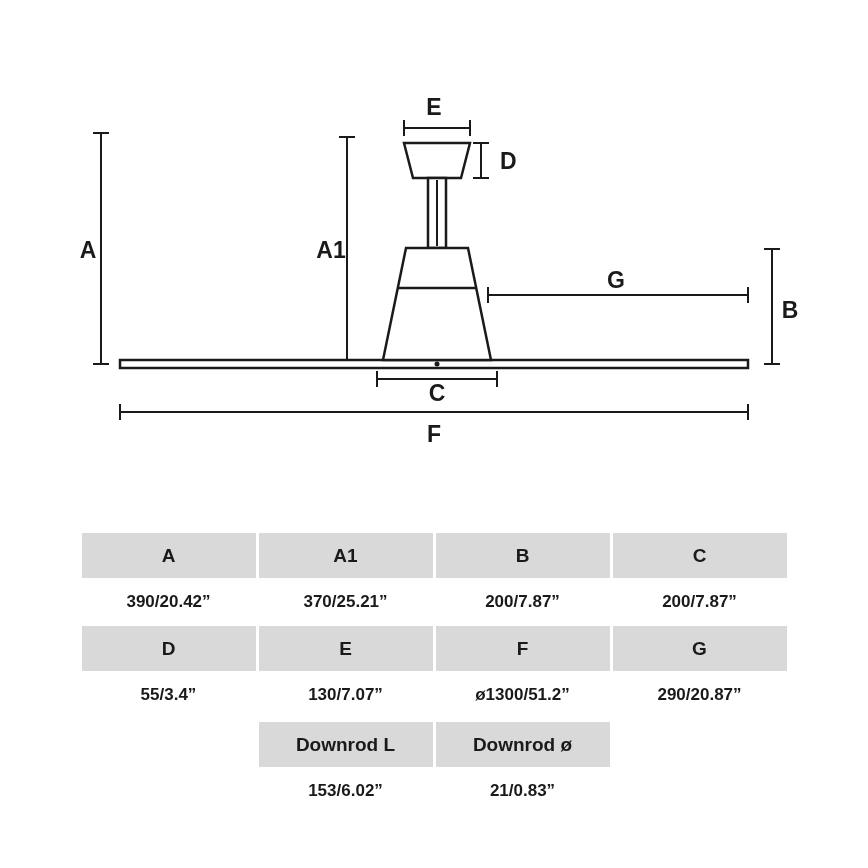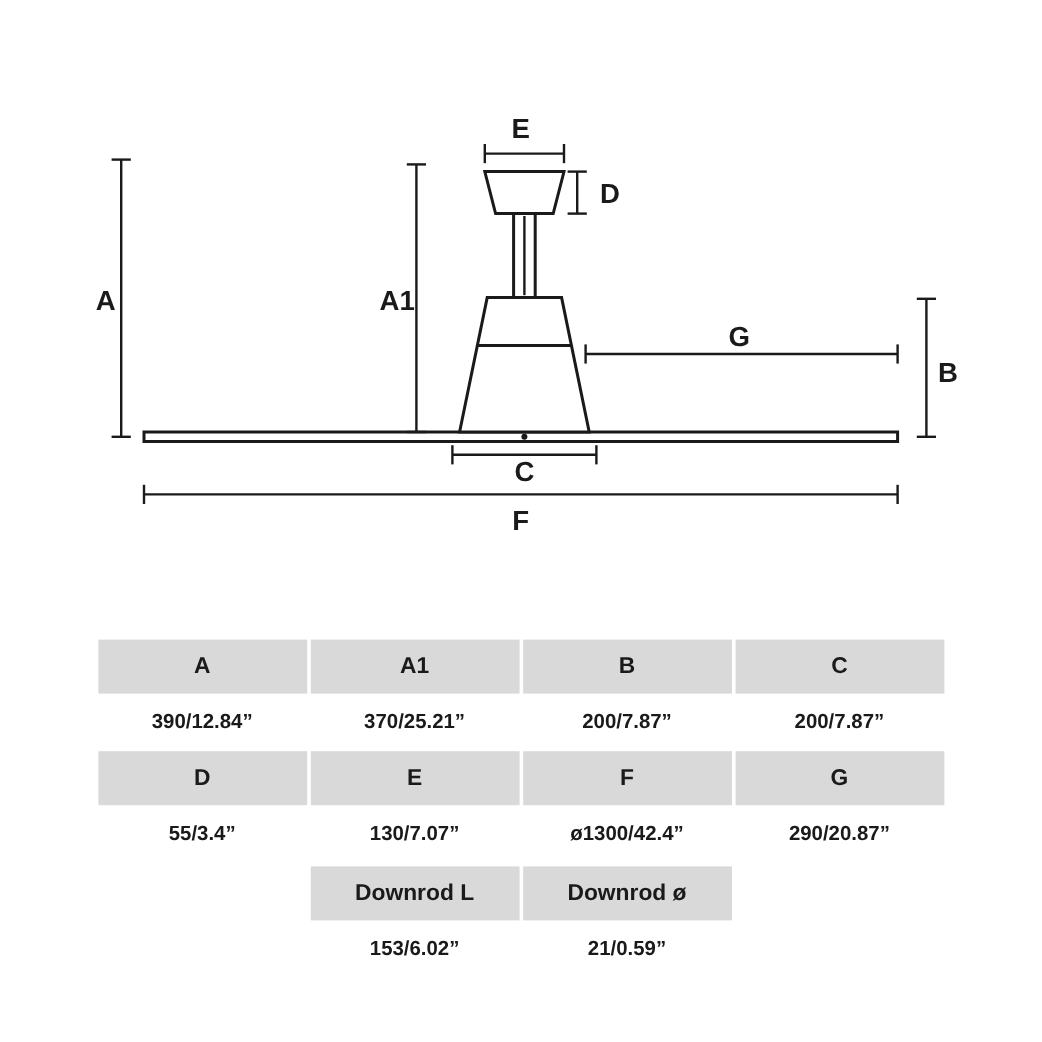--- a/index.html
+++ b/index.html
@@ -145,46 +145,46 @@
   <div class="tables-inner">
     <table class="spec main-spec">
       <tbody>
         <tr>
           <td class="hdr">A</td>
           <td class="hdr">A1</td>
           <td class="hdr">B</td>
           <td class="hdr">C</td>
         </tr>
         <tr>
-          <td class="val">390/12.84”</td>
+          <td class="val">390/20.42”</td>
           <td class="val">370/25.21”</td>
           <td class="val">200/7.87”</td>
           <td class="val">200/7.87”</td>
         </tr>
         <tr>
           <td class="hdr">D</td>
           <td class="hdr">E</td>
           <td class="hdr">F</td>
           <td class="hdr">G</td>
         </tr>
         <tr>
           <td class="val">55/3.4”</td>
           <td class="val">130/7.07”</td>
-          <td class="val">ø1300/42.4”</td>
+          <td class="val">ø1300/51.2”</td>
           <td class="val">290/20.87”</td>
         </tr>
       </tbody>
     </table>
 
     <table class="spec downrod-spec">
       <tbody>
         <tr>
           <td class="hdr">Downrod L</td>
           <td class="hdr">Downrod ø</td>
         </tr>
         <tr>
           <td class="val">153/6.02”</td>
-          <td class="val">21/0.59”</td>
+          <td class="val">21/0.83”</td>
         </tr>
       </tbody>
     </table>
   </div>
 </div>
 
 </body></html>

